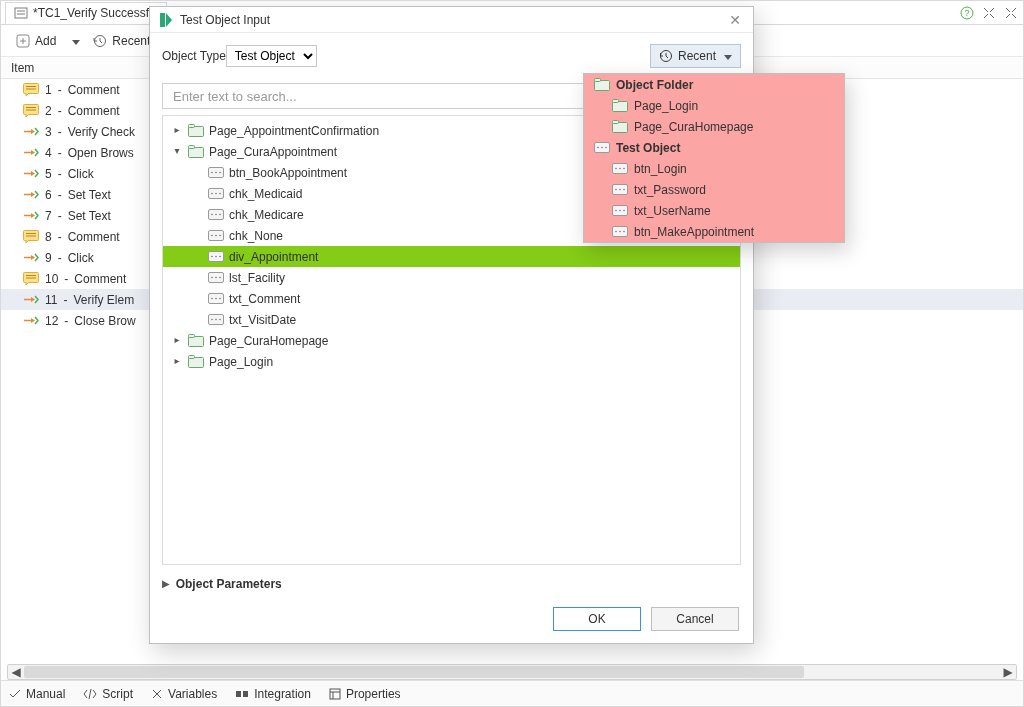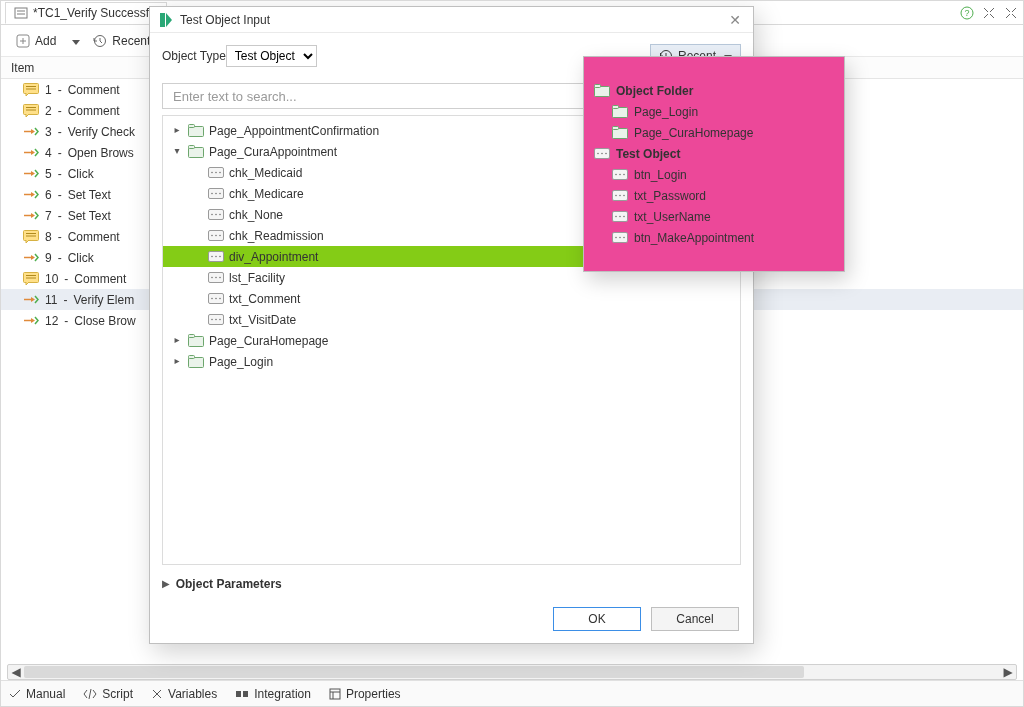--- a/index.html
+++ b/index.html
@@ -52,21 +52,21 @@
   .tnode.sel { background:#84cc16; }
 
   .params-row { padding:6px 12px 6px; display:flex; align-items:center; gap:6px; }
   .params-arrow { color:#5a5a5a; font-size:10px; transform: translateY(-1px); }
 
   .dlg-buttons { display:flex; gap:10px; justify-content:flex-end; padding:10px 14px 12px; }
   .dbtn { width:88px; height:24px; border:1px solid #bfbfbf; background:#f4f4f4; display:flex; align-items:center; justify-content:center; }
   .dbtn.primary { border-color:#3b8ee6; background:#fff; }
 
   
-  .dropdown { position:absolute; left:582px; top:55px; width:262px; background:#ec4899; border:1px solid #bfbfbf; box-shadow:4px 8px 20px rgba(0,0,0,0.18); padding:23px 0; }
+  .dropdown { position:absolute; left:582px; top:72px; width:262px; background:#fca5a5; border:1px solid #bfbfbf; box-shadow:4px 8px 20px rgba(0,0,0,0.18); padding:0 0; }
   .drow { display:flex; align-items:center; gap:6px; padding:2px 10px; height:21px; }
   .drow.head { font-weight:bold; }
   .drow.child { padding-left:28px; }
 
   .folder-ic, .to-ic { flex:none; }
 </style>
 </head>
 <body>
 
 <div class="tabbar">
@@ -335,20 +335,30 @@
         <span>Page_CuraAppointment</span>
       </div>
       <div class="tnode depth1">
         <span class="arrow"></span>
         <svg class="to-ic" width="16" height="13">
           <rect x="0.5" y="1.5" width="15" height="10" rx="1.5" fill="#f5f5f5" stroke="#9a9a9a"></rect>
           <circle cx="4" cy="6.5" r="0.8" fill="#777"></circle>
           <circle cx="8" cy="6.5" r="0.8" fill="#777"></circle>
           <circle cx="12" cy="6.5" r="0.8" fill="#777"></circle>
         </svg>
+        <span>btn_BookAppointment</span>
+      </div>
+      <div class="tnode depth1">
+        <span class="arrow"></span>
+        <svg class="to-ic" width="16" height="13">
+          <rect x="0.5" y="1.5" width="15" height="10" rx="1.5" fill="#f5f5f5" stroke="#9a9a9a"></rect>
+          <circle cx="4" cy="6.5" r="0.8" fill="#777"></circle>
+          <circle cx="8" cy="6.5" r="0.8" fill="#777"></circle>
+          <circle cx="12" cy="6.5" r="0.8" fill="#777"></circle>
+        </svg>
         <span>chk_Medicaid</span>
       </div>
       <div class="tnode depth1">
         <span class="arrow"></span>
         <svg class="to-ic" width="16" height="13">
           <rect x="0.5" y="1.5" width="15" height="10" rx="1.5" fill="#f5f5f5" stroke="#9a9a9a"></rect>
           <circle cx="4" cy="6.5" r="0.8" fill="#777"></circle>
           <circle cx="8" cy="6.5" r="0.8" fill="#777"></circle>
           <circle cx="12" cy="6.5" r="0.8" fill="#777"></circle>
         </svg>
@@ -356,30 +366,20 @@
       </div>
       <div class="tnode depth1">
         <span class="arrow"></span>
         <svg class="to-ic" width="16" height="13">
           <rect x="0.5" y="1.5" width="15" height="10" rx="1.5" fill="#f5f5f5" stroke="#9a9a9a"></rect>
           <circle cx="4" cy="6.5" r="0.8" fill="#777"></circle>
           <circle cx="8" cy="6.5" r="0.8" fill="#777"></circle>
           <circle cx="12" cy="6.5" r="0.8" fill="#777"></circle>
         </svg>
         <span>chk_None</span>
-      </div>
-      <div class="tnode depth1">
-        <span class="arrow"></span>
-        <svg class="to-ic" width="16" height="13">
-          <rect x="0.5" y="1.5" width="15" height="10" rx="1.5" fill="#f5f5f5" stroke="#9a9a9a"></rect>
-          <circle cx="4" cy="6.5" r="0.8" fill="#777"></circle>
-          <circle cx="8" cy="6.5" r="0.8" fill="#777"></circle>
-          <circle cx="12" cy="6.5" r="0.8" fill="#777"></circle>
-        </svg>
-        <span>chk_Readmission</span>
       </div>
       <div class="tnode depth1 sel">
         <span class="arrow"></span>
         <svg class="to-ic" width="16" height="13">
           <rect x="0.5" y="1.5" width="15" height="10" rx="1.5" fill="#f5f5f5" stroke="#9a9a9a"></rect>
           <circle cx="4" cy="6.5" r="0.8" fill="#777"></circle>
           <circle cx="8" cy="6.5" r="0.8" fill="#777"></circle>
           <circle cx="12" cy="6.5" r="0.8" fill="#777"></circle>
         </svg>
         <span>div_Appointment</span>

